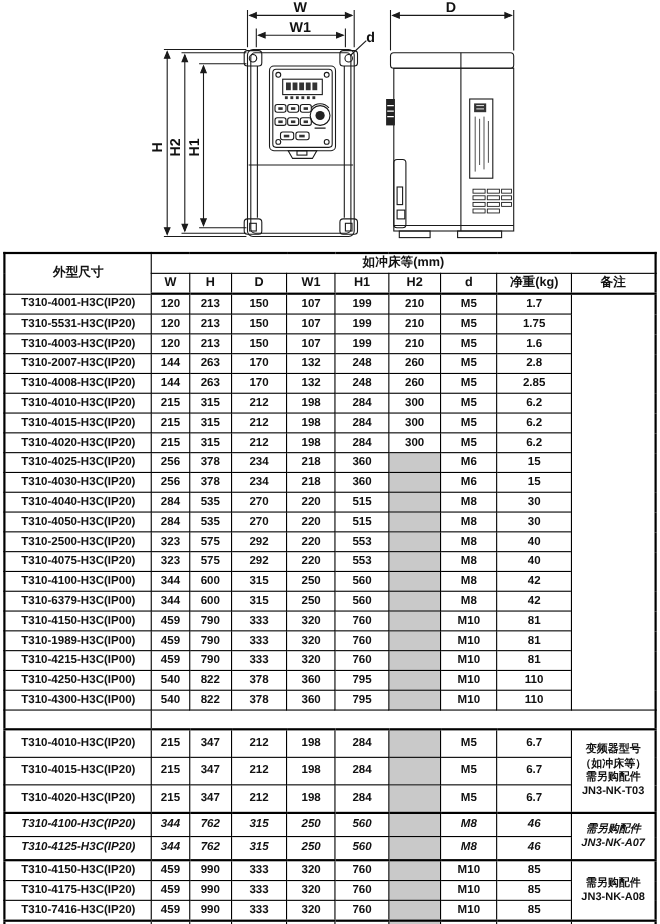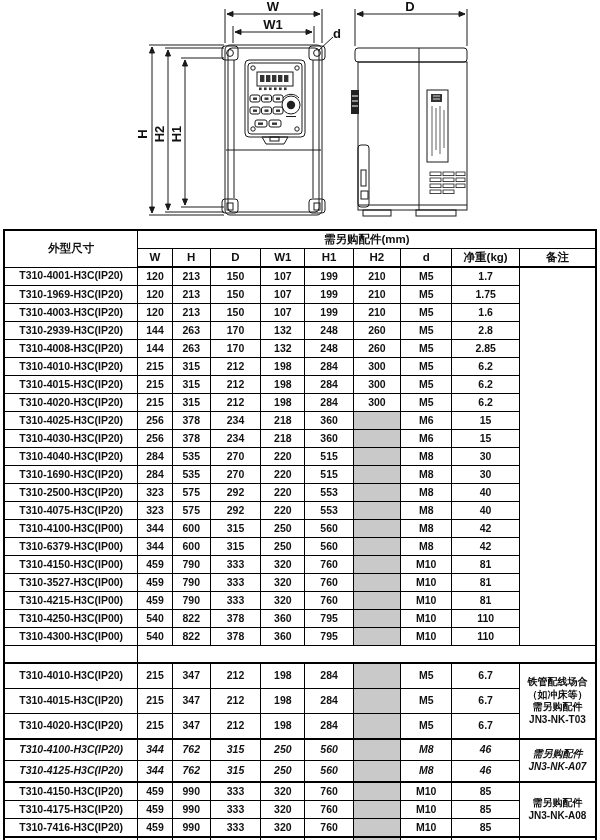--- a/index.html
+++ b/index.html
@@ -193,21 +193,21 @@
       <col style="width:44px">
       <col style="width:48px">
     <col style="width:47px">
       <col style="width:51px">
       <col style="width:67px">
     <col style="width:76px">
   </colgroup>
   <thead>
     <tr>
       <th rowspan="2">外型尺寸</th>
-      <th colspan="9">需另购配件(mm)</th>
+      <th colspan="9">如冲床等(mm)</th>
     </tr>
     <tr class="hdr2">
       <th>W</th>
       <th>H</th>
       <th>D</th>
       <th>W1</th>
       <th>H1</th>
       <th>H2</th>
       <th>d</th>
       <th>净重(kg)</th>
@@ -221,21 +221,21 @@
         <td>213</td>
         <td>150</td>
         <td>107</td>
         <td>199</td>
         <td>210</td>
         <td>M5</td>
         <td>1.7</td>
         <td rowspan="21"></td>
       </tr>
       <tr class="r">
-        <td class="model">T310-1969-H3C(IP20)</td>
+        <td class="model">T310-5531-H3C(IP20)</td>
         <td>120</td>
         <td>213</td>
         <td>150</td>
         <td>107</td>
         <td>199</td>
         <td>210</td>
         <td>M5</td>
         <td>1.75</td>
       </tr>
       <tr class="r">
@@ -243,21 +243,21 @@
         <td>120</td>
         <td>213</td>
         <td>150</td>
         <td>107</td>
         <td>199</td>
         <td>210</td>
         <td>M5</td>
         <td>1.6</td>
       </tr>
       <tr class="r">
-        <td class="model">T310-2939-H3C(IP20)</td>
+        <td class="model">T310-2007-H3C(IP20)</td>
         <td>144</td>
         <td>263</td>
         <td>170</td>
         <td>132</td>
         <td>248</td>
         <td>260</td>
         <td>M5</td>
         <td>2.8</td>
       </tr>
       <tr class="r">
@@ -331,21 +331,21 @@
         <td>284</td>
         <td>535</td>
         <td>270</td>
         <td>220</td>
         <td>515</td>
         <td class="shade"></td>
         <td>M8</td>
         <td>30</td>
       </tr>
       <tr class="r">
-        <td class="model">T310-1690-H3C(IP20)</td>
+        <td class="model">T310-4050-H3C(IP20)</td>
         <td>284</td>
         <td>535</td>
         <td>270</td>
         <td>220</td>
         <td>515</td>
         <td class="shade"></td>
         <td>M8</td>
         <td>30</td>
       </tr>
       <tr class="r">
@@ -397,21 +397,21 @@
         <td>459</td>
         <td>790</td>
         <td>333</td>
         <td>320</td>
         <td>760</td>
         <td class="shade"></td>
         <td>M10</td>
         <td>81</td>
       </tr>
       <tr class="r">
-        <td class="model">T310-3527-H3C(IP00)</td>
+        <td class="model">T310-1989-H3C(IP00)</td>
         <td>459</td>
         <td>790</td>
         <td>333</td>
         <td>320</td>
         <td>760</td>
         <td class="shade"></td>
         <td>M10</td>
         <td>81</td>
       </tr>
       <tr class="r">
@@ -455,21 +455,21 @@
         <td class="model">T310-4010-H3C(IP20)</td>
         <td>215</td>
         <td>347</td>
         <td>212</td>
         <td>198</td>
         <td>284</td>
         <td class="shade"></td>
         <td>M5</td>
         <td>6.7</td>
         <td class="remark" rowspan="3">
-          <div>铁管配线场合</div>
+          <div>变频器型号</div>
           <div>（如冲床等）</div>
           <div>需另购配件</div>
           <div>JN3-NK-T03</div>
         </td>
       </tr>
       <tr class="rA">
         <td class="model">T310-4015-H3C(IP20)</td>
         <td>215</td>
         <td>347</td>
         <td>212</td>

